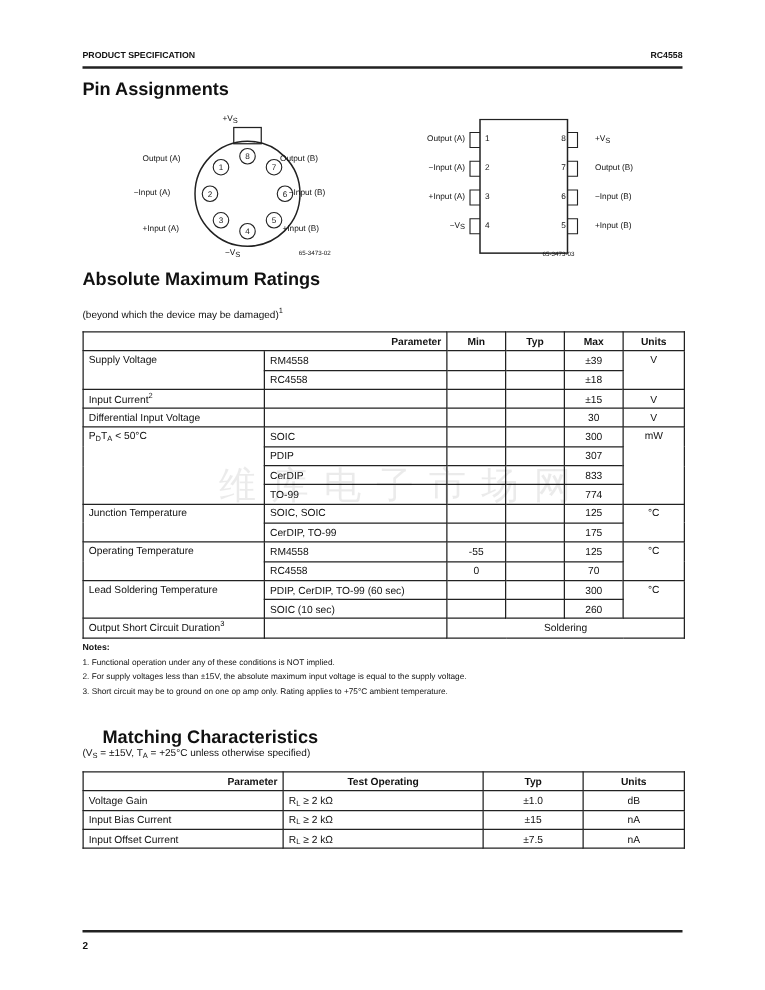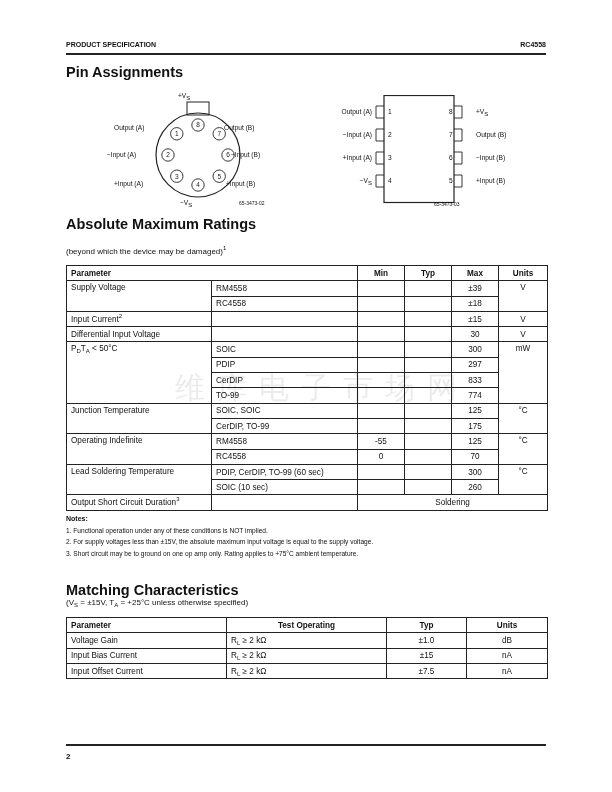--- a/index.html
+++ b/index.html
@@ -7,21 +7,21 @@
   .abs { position:absolute; }
   .hdr { font-size:7px; font-weight:bold; }
   .rule { position:absolute; left:66px; width:480px; height:1.5px; background:#222; }
   h2 { position:absolute; margin:0; font-size:14.5px; font-weight:bold; left:66px; }
   .sub { position:absolute; left:66px; font-size:8px; }
   sup { font-size:6px; vertical-align:4px; line-height:0; }
   .s { font-size:6px; vertical-align:-1.5px; line-height:0; }
   table { position:absolute; border-collapse:collapse; font-size:8.2px; table-layout:fixed; }
   td, th { border:1px solid #222; padding:0 4px; height:14.3px; line-height:13px; white-space:nowrap; overflow:hidden; }
   th { font-weight:bold; }
-  th.l { text-align:left; }
+  th.l { text-align:right; }
   .c { text-align:center; }
   .notes { position:absolute; left:66px; top:513px; font-size:6.6px; line-height:11.5px; }
   .notes b { font-size:7px; }
   .diag-label { position:absolute; font-size:6.6px; white-space:nowrap; }
   .watermark { position:absolute; left:175px; top:368px; font-family:"DejaVu Serif", serif; font-size:30px; color:rgba(0,0,0,0.08); letter-spacing:12px; pointer-events:none; }
 </style>
 </head>
 <body>
 
 <div class="abs hdr" style="left:66px;top:41px;">PRODUCT SPECIFICATION</div>
@@ -150,21 +150,21 @@
     <td>SOIC</td>
     <td></td>
         <td></td>
     <td class="c">300</td>
     <td rowspan="4" class="c" style="vertical-align:top">mW</td>
   </tr>
   <tr>
     <td>PDIP</td>
         <td></td>
         <td></td>
-    <td class="c">297</td>
+    <td class="c">307</td>
   </tr>
   <tr>
     <td>CerDIP</td>
         <td></td>
         <td></td>
     <td class="c">833</td>
   </tr>
   <tr>
     <td>TO-99</td>
         <td></td>
@@ -179,21 +179,21 @@
     <td class="c">125</td>
     <td rowspan="2" class="c" style="vertical-align:top">°C</td>
   </tr>
   <tr>
     <td>CerDIP, TO-99</td>
         <td></td>
         <td></td>
     <td class="c">175</td>
   </tr>
   <tr>
-    <td rowspan="2" style="vertical-align:top">Operating Indefinite</td>
+    <td rowspan="2" style="vertical-align:top">Operating Temperature</td>
     <td>RM4558</td>
     <td class="c">-55</td>
         <td></td>
     <td class="c">125</td>
     <td rowspan="2" class="c" style="vertical-align:top">°C</td>
   </tr>
   <tr>
     <td>RC4558</td>
     <td class="c">0</td>
         <td></td>
@@ -223,21 +223,21 @@
 
 <div class="watermark">维库电子市场网</div>
 
 <div class="notes">
   <b>Notes:</b><br>
   <span>1.   Functional operation under any of these conditions is NOT implied.</span><br>
   <span>2.   For supply voltages less than ±15V, the absolute maximum input voltage is equal to the supply voltage.</span><br>
   <span>3.   Short circuit may be to ground on one op amp only. Rating applies to +75°C ambient temperature.</span>
 </div>
 
-<h2 style="top:582px;">Matching Characteristics</h2>
+<h2 style="top:582px;margin-left:16px;">Matching Characteristics</h2>
 <div class="sub" style="top:598px;"><span>(V</span><span class="s">S</span><span> = ±15V, T</span><span class="s">A</span><span> = +25°C unless otherwise  specified)</span></div>
 
 <table style="left:66px;top:617px;width:481px;">
   <colgroup>
       <col style="width:160px">
       <col style="width:160px">
       <col style="width:80px">
       <col style="width:81px">
     </colgroup>
   <tbody>

